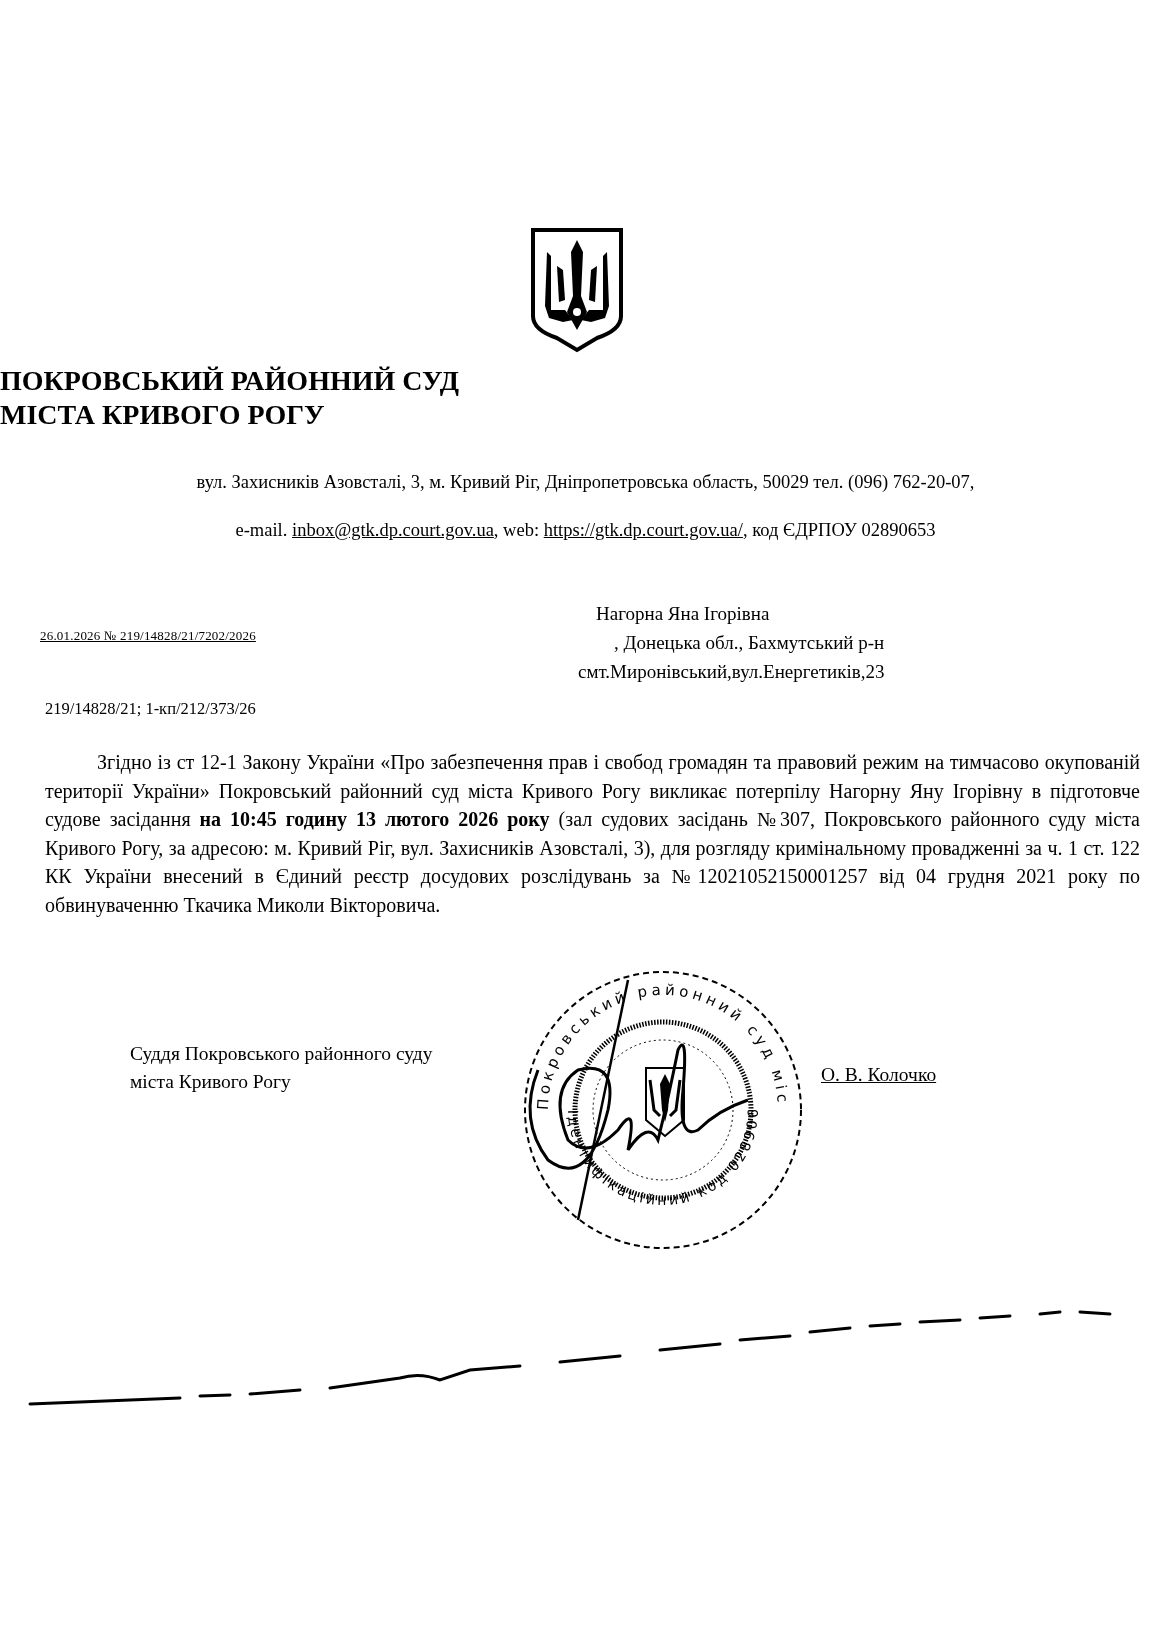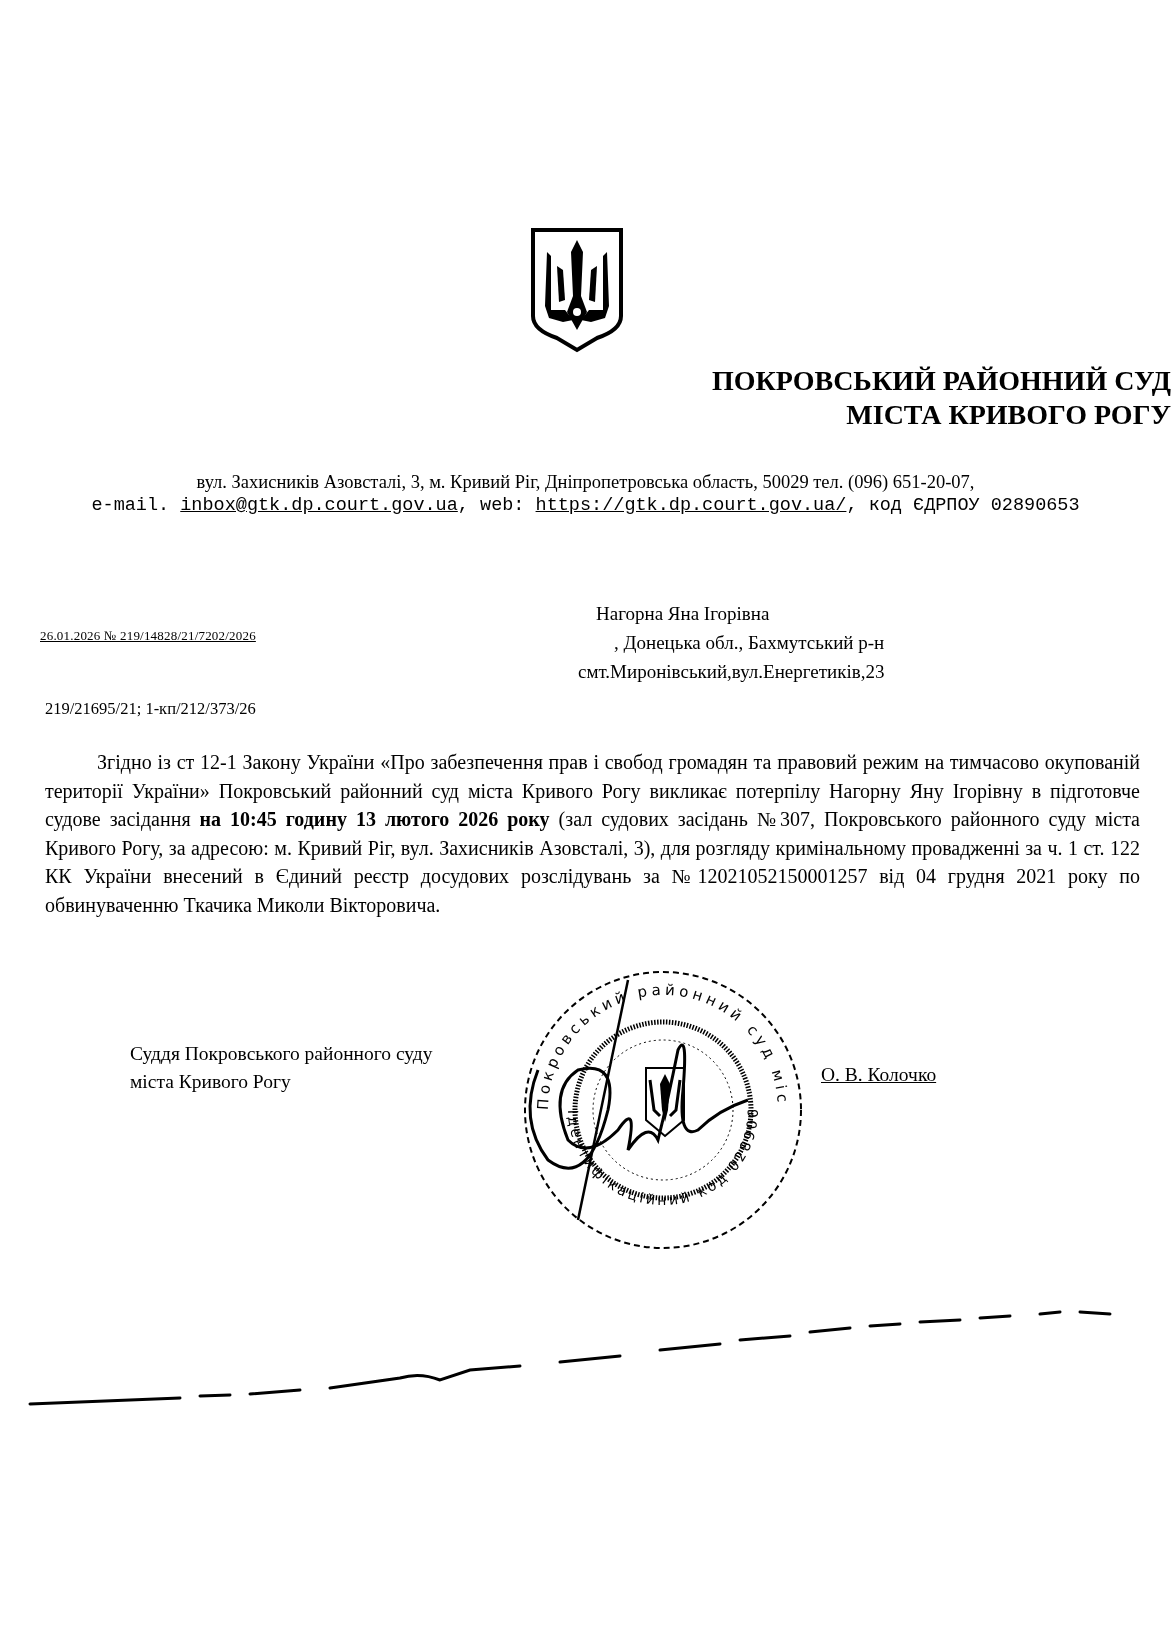--- a/index.html
+++ b/index.html
@@ -1,25 +1,25 @@
 <!DOCTYPE html>
 <html><head>
   <meta charset="utf-8">
   <style>
     html, body { margin: 0; padding: 0; background: #ffffff; }
     body { width: 1171px; height: 1633px; position: relative; overflow: hidden;
            font-family: "Liberation Serif", "DejaVu Serif", serif; color: #000; }
     .abs { position: absolute; }
     .coat { left: 527px; top: 226px; width: 100px; height: 128px; }
-    .title { left: 0; width: 1171px; text-align: right; font-weight: bold; font-size: 28px; line-height: 34px; }
+    .title { left: 0; width: 1171px; text-align: left; font-weight: bold; font-size: 28px; line-height: 34px; }
     .t1 { top: 364px; }
     .t2 { top: 398px; }
     .addr { left: 0; width: 1171px; text-align: center; font-size: 18.5px; line-height: 24px; }
     .a1 { top: 470px; }
-    .a2 { top: 494px; font-family: Liberation Mono, monospace; }
+    .a2 { top: 518px; }
     .u { text-decoration: underline; }
     .regno { left: 40px; top: 604px; font-size: 13px; text-decoration: underline; letter-spacing: 0.2px; margin-top: 24px; }
     .recip { left: 596px; font-size: 19px; line-height: 26px; }
     .r1 { top: 601px; }
     .r2 { top: 630px; left: 614px; }
     .r3 { top: 659px; left: 578px; }
     .case { left: 45px; top: 699px; font-size: 16.5px; }
     .body { left: 45px; width: 1095px; top: 748px; font-size: 20px; line-height: 28.5px; text-align: justify; }
     .body p { margin: 0; }
     .ind { text-indent: 52px; }
@@ -38,35 +38,35 @@
   <path d="M20 26 L24 30 L24 84 L38 84 L46 94 L36 96 L22 92 L18 80 Z" fill="#000"></path>
   <path d="M80 26 L76 30 L76 84 L62 84 L54 94 L64 96 L78 92 L82 80 Z" fill="#000"></path>
   <path d="M30 40 L36 44 L38 74 L32 76 Z" fill="#000"></path>
   <path d="M70 40 L64 44 L62 74 L68 76 Z" fill="#000"></path>
   <circle cx="50" cy="86" r="4" fill="#fff"></circle>
 </svg>
 
 <div class="abs title t1">ПОКРОВСЬКИЙ РАЙОННИЙ СУД</div>
 <div class="abs title t2">МІСТА КРИВОГО РОГУ</div>
 
-<div class="abs addr a1">вул. Захисників Азовсталі, 3, м. Кривий Ріг,  Дніпропетровська область, 50029 тел. (096) 651-20-07,</div>
+<div class="abs addr a1">вул. Захисників Азовсталі, 3, м. Кривий Ріг,  Дніпропетровська область, 50029 тел. (096) 762-20-07,</div>
 <div class="abs addr a2">
   <span>e-mail.</span>
   <span class="u">inbox@gtk.dp.court.gov.ua</span>,
   <span>web:</span>
   <span class="u">https://gtk.dp.court.gov.ua/</span><span>, код ЄДРПОУ 02890653</span>
 </div>
 
 <div class="abs regno">26.01.2026 №  219/14828/21/7202/2026</div>
 
 <div class="abs recip r1">Нагорна Яна Ігорівна</div>
 <div class="abs recip r2">,  Донецька обл.,  Бахмутський р-н</div>
 <div class="abs recip r3">смт.Миронівський,вул.Енергетиків,23</div>
 
-<div class="abs case">219/21695/21; 1-кп/212/373/26</div>
+<div class="abs case">219/14828/21; 1-кп/212/373/26</div>
 
 <div class="abs body">
   <p class="ind"><span>Згідно із ст  12-1 Закону України «Про забезпечення прав і свобод громадян та правовий режим на тимчасово окупованій території України» Покровський районний суд міста Кривого Рогу викликає потерпілу Нагорну Яну Ігорівну в підготовче судове засідання </span><b>на 10:45 годину 13 лютого 2026 року</b><span> (зал судових засідань №307, Покровського районного суду міста Кривого Рогу, за адресою: м. Кривий Ріг, вул. Захисників Азовсталі, 3), для розгляду кримінальному провадженні за ч. 1 ст. 122 КК України внесений в Єдиний реєстр досудових розслідувань за №12021052150001257 від 04 грудня 2021 року по обвинуваченню Ткачика Миколи Вікторовича.</span></p>
 </div>
 
 <div class="abs judge">
   <div>Суддя Покровського районного суду</div>
   <div>міста Кривого Рогу</div>
 </div>
 

